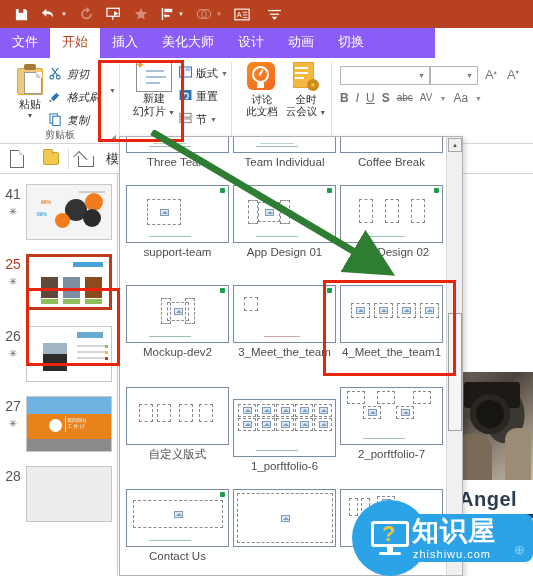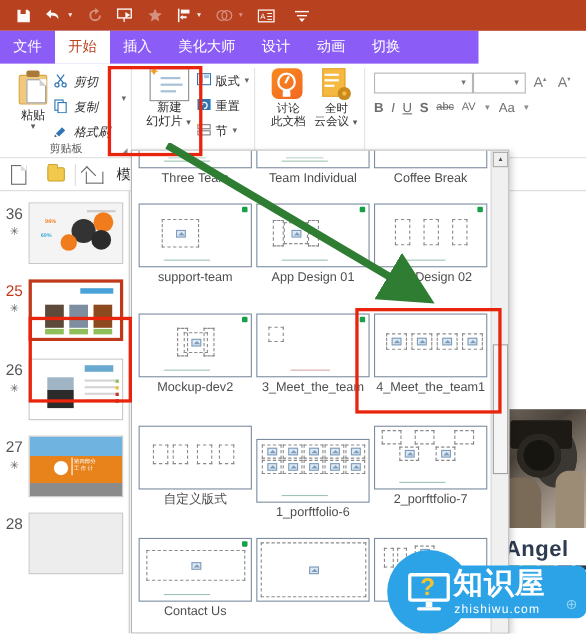--- a/index.html
+++ b/index.html
@@ -437,34 +437,34 @@
                 <circle cx="3" cy="11" r="2" fill="none" stroke="#2E75B6" stroke-width="1.2"></circle>
                 <circle cx="10" cy="11" r="2" fill="none" stroke="#2E75B6" stroke-width="1.2"></circle>
                 <path d="M3.5 9.5L10 1M9.5 9.5L3 1" stroke="#2E75B6" stroke-width="1.2" fill="none"></path>
               </svg>
           </span>
           <span class="cl">剪切</span>
         </div>
         <div class="clip-item">
           <span class="ci">
             <svg width="13" height="13" viewBox="0 0 14 14">
+                <path fill="#2E75B6" d="M2 9l6-6 3 3-6 6z"></path>
+                <path fill="#555" d="M1 10l2 2-2.5.8z"></path>
+              </svg>
+          </span>
+          <span class="cl">格式刷</span>
+        </div>
+        <div class="clip-item">
+          <span class="ci">
+            <svg width="13" height="13" viewBox="0 0 14 14">
                 <rect x="1" y="1" width="8" height="10" fill="#fff" stroke="#2E75B6" stroke-width="1.1"></rect>
                 <rect x="4" y="3.5" width="8" height="10" fill="#fff" stroke="#2E75B6" stroke-width="1.1"></rect>
               </svg>
           </span>
           <span class="cl">复制</span>
-        </div>
-        <div class="clip-item">
-          <span class="ci">
-            <svg width="13" height="13" viewBox="0 0 14 14">
-                <path fill="#2E75B6" d="M2 9l6-6 3 3-6 6z"></path>
-                <path fill="#555" d="M1 10l2 2-2.5.8z"></path>
-              </svg>
-          </span>
-          <span class="cl">格式刷</span>
         </div>
         <div class="clip-more">▼</div>
       </div>
       <div class="grp-label">剪贴板</div>
       <div class="dlg-launch">◢</div>
       <div class="grp-divider" style="right:0"></div>
     </div>
 
     <div class="grp g-slides">
       <div class="newslide">
@@ -577,21 +577,21 @@
         <span class="home-ico"></span>
       </span>
     <span class="sb-label">模板</span>
     <span class="sb-caret">▼</span>
   </div>
 
   <div class="slidepanel">
 
     <div class="slide-row" style="top:10px">
       <div class="slide-num">
-        <span>36</span>
+        <span>41</span>
         <span class="star">✳</span>
       </div>
       <div class="slide-thumb">
         <div class="t24">
             <span class="bar"></span>
             <span class="p1">96%</span>
             <span class="p2">69%</span>
           <span class="c1"></span>
             <span class="c2"></span>
             <span class="c3"></span>

